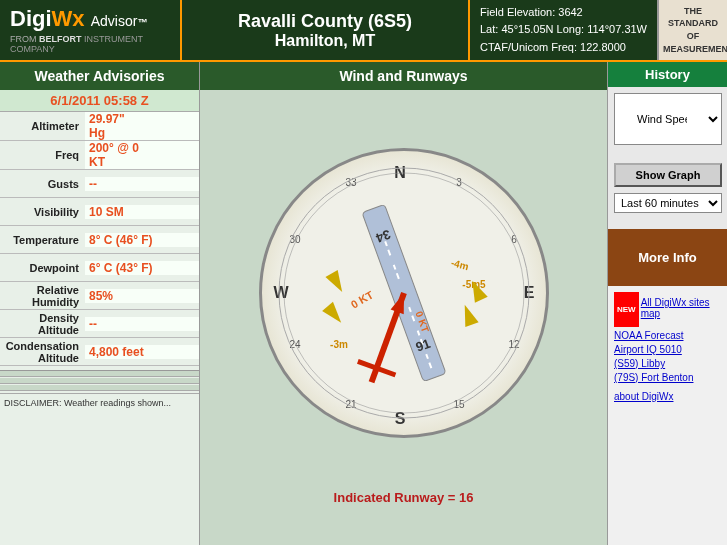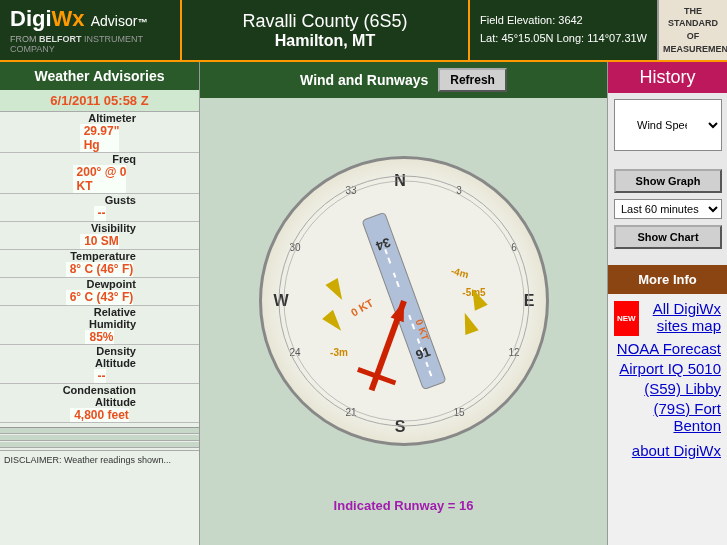--- a/index.html
+++ b/index.html
@@ -6,62 +6,62 @@
     body { width: 727px; height: 545px; font-family: Arial, sans-serif; font-size: 12px; background: #fff; overflow: hidden; }
 
     
     #header { display: flex; align-items: stretch; background: #fff; border-bottom: 2px solid #f90; height: 62px; }
     #logo-area { background: #1a3a1a; width: 180px; display: flex; flex-direction: column; justify-content: flex-start; padding: 6px 10px; }
     #logo-digi { font-size: 22px; font-weight: bold; color: #fff; }
     #logo-digi span { color: #f90; }
     #logo-belfort { font-size: 9px; color: #aaa; margin-top: 2px; }
     #station-area { background: #1a3a1a; flex: 1; display: flex; align-items: center; justify-content: center; border-left: 2px solid #f90; border-right: 2px solid #f90; }
     #station-name { text-align: center; color: #fff; }
-    #station-name .main { font-size: 18px; font-weight: normal; }
+    #station-name .main { font-size: 18px; font-weight: bold; }
     #station-name .sub { font-size: 16px; font-weight: bold; }
     #station-info { background: #1a3a1a; padding: 6px 10px; display: flex; flex-direction: column; justify-content: center; }
     #station-info div { color: #fff; font-size: 11px; line-height: 1.6; }
     #standard-area { background: #e8e0d0; width: 70px; display: flex; flex-direction: column; justify-content: center; padding: 4px; border-left: 2px solid #999; }
 
     
     #main { display: flex; height: 508px; }
 
     
     #left-panel { width: 200px; background: #e8f0e8; border-right: 1px solid #999; }
     #advisory-header { background: #2a5a2a; color: #fff; text-align: center; padding: 6px; font-size: 14px; font-weight: bold; }
     #advisory-date { color: #e85020; text-align: center; font-size: 13px; font-weight: bold; padding: 3px; background: #d0e8d0; border-bottom: 1px solid #aaa; }
-    .data-row { display: flex; align-items: center; border-bottom: 1px solid #bbb; min-height: 28px; flex-direction: column; }
+    .data-row { display: flex; align-items: center; border-bottom: 1px solid #bbb; min-height: 28px; }
     .data-label { width: 85px; text-align: right; padding-right: 6px; font-weight: bold; font-size: 11px; color: #222; padding-left: 4px; }
     .data-value { flex: 1; color: #e85020; font-weight: bold; font-size: 12px; padding-left: 4px; background: #f8fff8; }
     #disclaimer { background: #e8f0e8; border-top: 1px solid #aaa; padding: 4px; font-size: 9px; color: #333; margin-top: 2px; }
 
     
     #center-panel { flex: 1; background: #c8d8c8; display: flex; flex-direction: column; align-items: center; gap: 48px; }
     #wind-header { background: #2a5a2a; color: #fff; text-align: center; font-size: 14px; font-weight: bold; padding: 6px; width: 100%; display: flex; justify-content: center; align-items: center; gap: 10px; }
     #refresh-btn { background: #d0d0d0; color: #000; border: 2px outset #aaa; padding: 3px 10px; font-size: 12px; cursor: pointer; font-weight: bold; }
 
     
     #compass-container { position: relative; width: 290px; height: 290px; margin: 10px auto 0; }
     #compass-bg { position: absolute; top: 0; left: 0; width: 290px; height: 290px; border-radius: 50%; background: radial-gradient(circle, #f0f0e8 60%, #d0c8a0 100%); border: 3px solid #888; }
 
     
     #runway-svg { position: absolute; top: 0; left: 0; width: 290px; height: 290px; }
 
-    #indicated { text-align: center; font-size: 13px; font-weight: bold; color: #a21caf; margin: 4px 0 0; }
+    #indicated { text-align: center; font-size: 13px; font-weight: bold; color: #b91c1c; margin: 4px 0 0; }
 
     
     #right-panel { width: 120px; background: #e8e8e8; border-left: 1px solid #999; display: flex; flex-direction: column; }
-    #history-header { background: #be185d; color: #fff; text-align: center; padding: 5px; font-size: 18px; font-weight: normal; }
+    #history-header { background: #15803d; color: #fff; text-align: center; padding: 5px; font-size: 13px; font-weight: bold; }
     #history-content { padding: 6px; }
     #wind-speed-select { width: 108px; border: 1px solid #888; padding: 18px; font-size: 11px; background: #fff; margin-bottom: 18px; }
     .history-btn { width: 108px; background: #d0d0d0; border: 2px outset #aaa; padding: 4px 0; font-size: 11px; font-weight: bold; cursor: pointer; text-align: center; margin-bottom: 6px; display: block; }
     #last-select { width: 108px; border: 1px solid #888; padding: 2px; font-size: 11px; background: #fff; margin-bottom: 6px; }
-    #more-info-header { background: #8B4513; color: #fff; text-align: center; padding: 7px; font-size: 13px; font-weight: bold; margin-top: 4px; }
+    #more-info-header { background: #8B4513; color: #fff; text-align: center; padding: 21px; font-size: 13px; font-weight: bold; margin-top: 4px; }
     #more-info-content { padding: 6px; background: #f0f0f0; flex: 1; }
-    .info-link { color: #0000cc; text-decoration: underline; font-size: 15px; display: block; margin-bottom: 3px; cursor: pointer; text-align: right; }
+    .info-link { color: #0000cc; text-decoration: underline; font-size: 10px; display: block; margin-bottom: 3px; cursor: pointer; }
   </style>
 </head>
 <body>
 
 <div id="header">
   <div id="logo-area">
     <div id="logo-digi">
       <span style="color:#fff">Digi</span><span style="color:#f90">Wx</span>
       <span style="font-size:14px; color:#fff; font-weight:normal;"> Advisor</span><span style="font-size:10px;color:#fff;">™</span>
     </div>
@@ -69,20 +69,21 @@
   </div>
   <div id="station-area">
     <div id="station-name">
       <div class="main">Ravalli County (6S5)</div>
       <div class="sub">Hamilton, MT</div>
     </div>
   </div>
   <div id="station-info">
     <div>Field Elevation: 3642</div>
     <div>Lat: 45°15.05N  Long: 114°07.31W</div>
+    <div>CTAF/Unicom Freq: 122.8000</div>
   </div>
   <div id="standard-area">
     <div style="font-size:9px;font-weight:bold;color:#333;text-align:center;line-height:1.4;">THE<br>STANDARD<br>OF<br>MEASUREMENT</div>
   </div>
 </div>
 
 <div id="main">
 
   <div id="left-panel">
     <div id="advisory-header">Weather Advisories</div>
@@ -130,21 +131,20 @@
       <div style="height:6px;background:#c8d8c8;border-bottom:1px solid #aaa;"></div>
       <div style="height:6px;background:#c8d8c8;border-bottom:1px solid #aaa;"></div>
     </div>
 
     <div id="disclaimer">DISCLAIMER: Weather readings shown...</div>
   </div>
 
   <div id="center-panel">
     <div id="wind-header">
       <span>Wind and Runways</span>
-      <button id="refresh-btn">Refresh</button>
     </div>
 
     <div id="compass-container">
 
       <div id="compass-bg"></div>
 
       <svg id="runway-svg" viewBox="0 0 290 290" xmlns="http://www.w3.org/2000/svg">
 
         <text x="141" y="30" font-size="16" font-weight="bold" fill="#333" text-anchor="middle">N</text>
         <text x="141" y="276" font-size="16" font-weight="bold" fill="#333" text-anchor="middle">S</text>
@@ -226,21 +226,20 @@
         <option>Dewpoint</option>
         <option>Altimeter</option>
       </select>
       <button class="history-btn">Show Graph</button>
       <select id="last-select">
         <option>Last 60 minutes</option>
         <option>Last 2 hours</option>
         <option>Last 6 hours</option>
         <option>Last 24 hours</option>
       </select>
-      <button class="history-btn">Show Chart</button>
     </div>
 
     <div id="more-info-header">More Info</div>
     <div id="more-info-content">
       <div style="display:flex;align-items:center;margin-bottom:3px;">
         <span style="background:#f00;color:#fff;font-size:8px;font-weight:bold;padding:13px 3px;margin-right:2px;">NEW</span>
         <a class="info-link" style="display:inline;">All DigiWx sites map</a>
       </div>
       <a class="info-link">NOAA Forecast</a>
       <a class="info-link">Airport IQ 5010</a>

